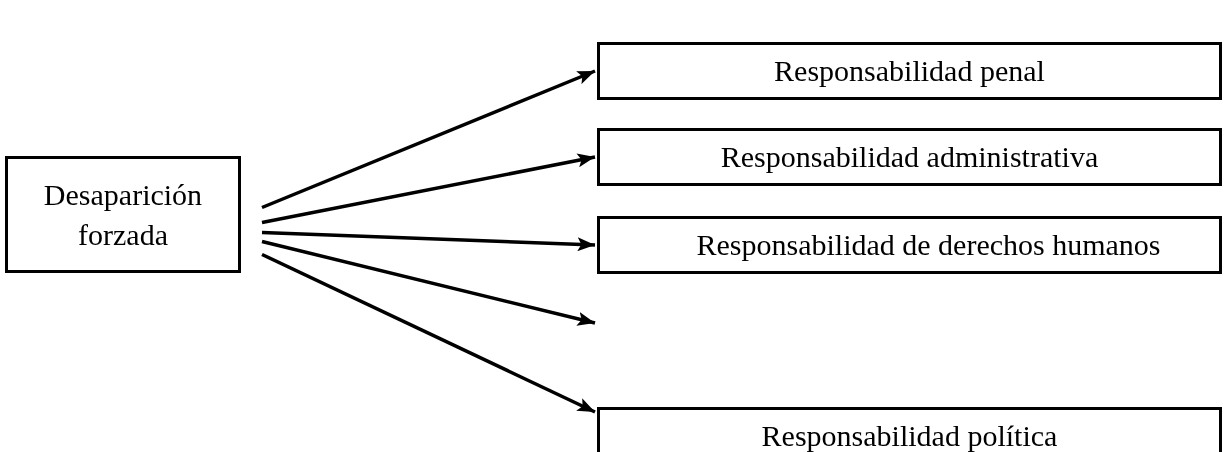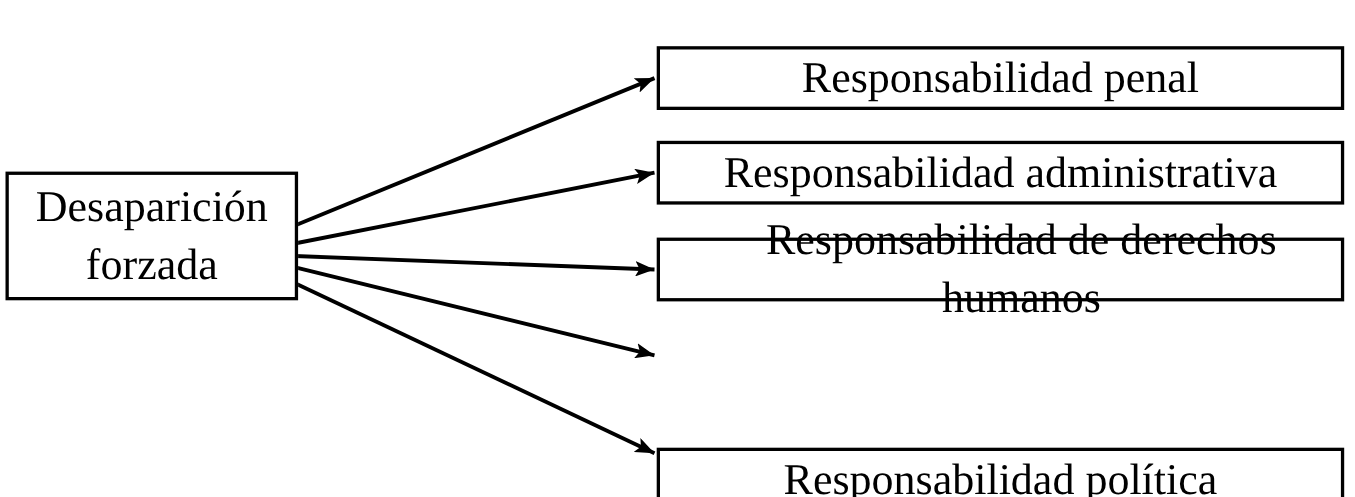--- a/index.html
+++ b/index.html
@@ -18,27 +18,27 @@
   }
   .node {
     position: absolute;
     box-sizing: border-box;
     border: 3px solid #000000;
     background: #ffffff;
     display: flex;
     align-items: center;
     justify-content: center;
     text-align: center;
-    font-size: 40px;
+    font-size: 30px;
     line-height: 1.32;
   }
   .node.source {
     left: 5px;
     top: 156px;
-    width: 266px;
+    width: 236px;
     height: 117px;
     padding: 0 30px;
   }
   .node.target {
     left: 597px;
     width: 625px;
     height: 58px;
   }
   .t0 { top: 42px; }
   .t1 { top: 128px; font-family: Liberation Serif, serif; }

